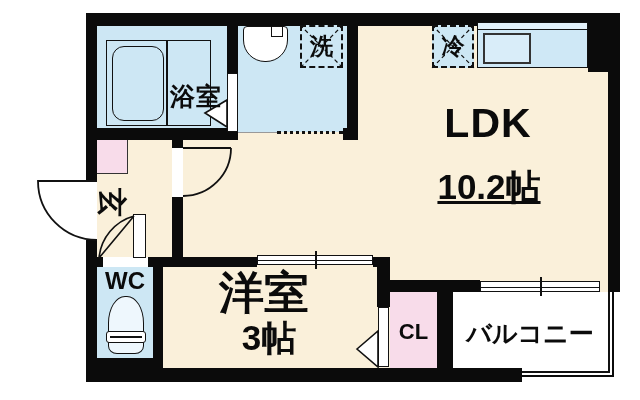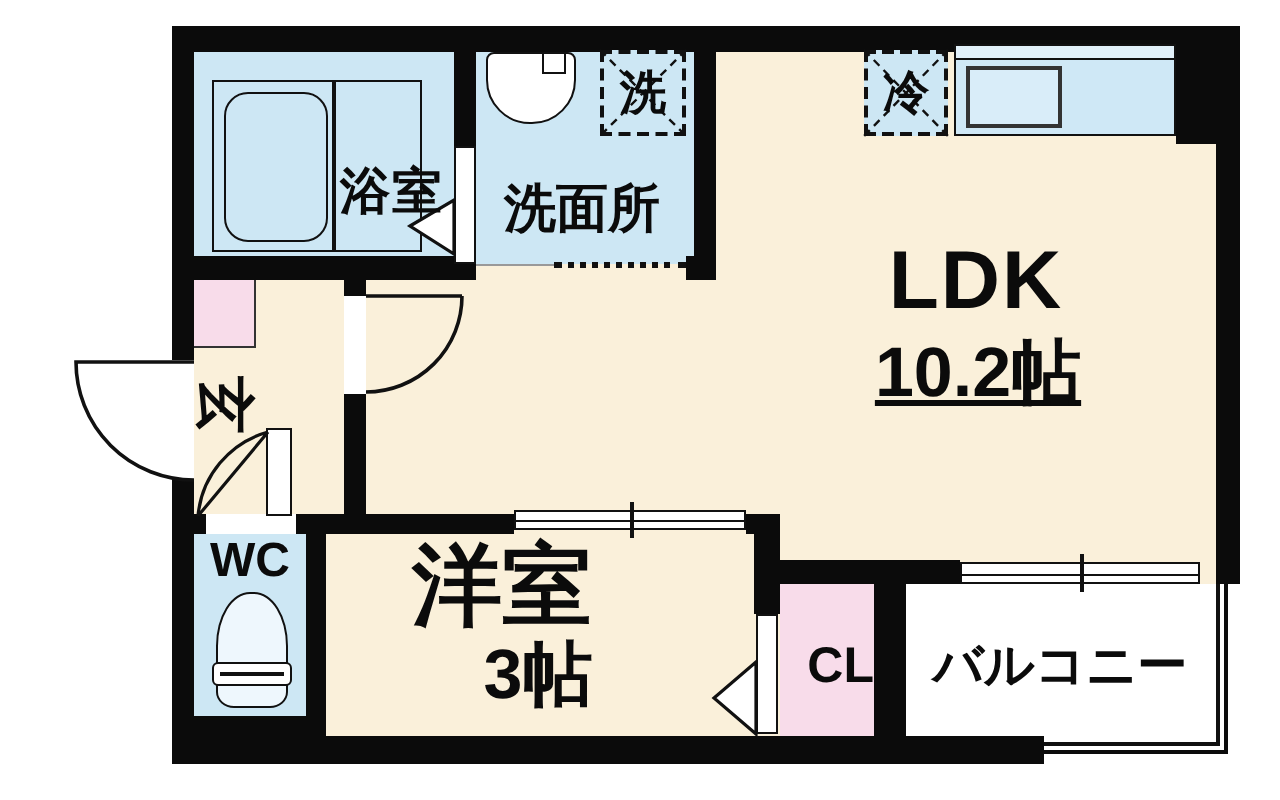--- a/index.html
+++ b/index.html
@@ -96,25 +96,24 @@
     <path d="M97,181 L38,181 A59,59 0 0 0 97,240" fill="none" stroke="#111" stroke-width="1.8"></path>
     <path d="M231,148 A48,48 0 0 1 183,196 M183,148 L231,148" fill="none" stroke="#111" stroke-width="1.8"></path>
     <path d="M99,258 L134,216 M99,258 A48,48 0 0 1 134,216" fill="none" stroke="#111" stroke-width="1.6"></path>
     <polygon points="205,113 227,100 227,127" fill="#fff" stroke="#111" stroke-width="1.6"></polygon>
     <polygon points="357,349 378,331 378,367" fill="#fff" stroke="#111" stroke-width="1.6"></polygon>
     <path d="M432,25 L474,68 M474,25 L432,68" fill="none" stroke="#111" stroke-width="1.2" stroke-dasharray="4,3"></path>
     <path d="M300,25 L343,68 M343,25 L300,68" fill="none" stroke="#111" stroke-width="1.2" stroke-dasharray="4,3"></path>
   </svg>
 
   <div class="label" style="left:156px;top:84px;width:80px;font-size:25px;letter-spacing:1px;">浴室</div>
-  <div class="label" style="left:246px;top:91px;width:90px;font-size:26px;">洗面所</div>
   <div class="label" style="left:300px;top:35px;width:43px;font-size:23px;">洗</div>
   <div class="label" style="left:432px;top:35px;width:42px;font-size:23px;">冷</div>
-  <div class="label" style="left:428px;top:120px;width:120px;font-size:41px;letter-spacing:1px;">LDK</div>
+  <div class="label" style="left:428px;top:103px;width:120px;font-size:41px;letter-spacing:1px;">LDK</div>
   <div class="label" style="left:409px;top:169px;width:160px;font-size:35px;text-decoration:underline;">10.2帖</div>
   <div class="label" style="left:96px;top:188px;width:30px;font-size:29px;transform:rotate(90deg);">玄</div>
   <div class="label" style="left:97px;top:269px;width:56px;font-size:24px;">WC</div>
-  <div class="label" style="left:176px;top:270px;width:150px;font-size:45px;">洋室</div>
+  <div class="label" style="left:189px;top:270px;width:150px;font-size:45px;">洋室</div>
   <div class="label" style="left:199px;top:320px;width:140px;font-size:35px;">3帖</div>
-  <div class="label" style="left:390px;top:321px;width:47px;font-size:25px;text-align:right;">CL</div>
+  <div class="label" style="left:390px;top:321px;width:47px;font-size:22px;">CL</div>
   <div class="label" style="left:454px;top:321px;width:152px;font-size:25px;">バルコニー</div>
 
 </div>
 
 </body></html>

